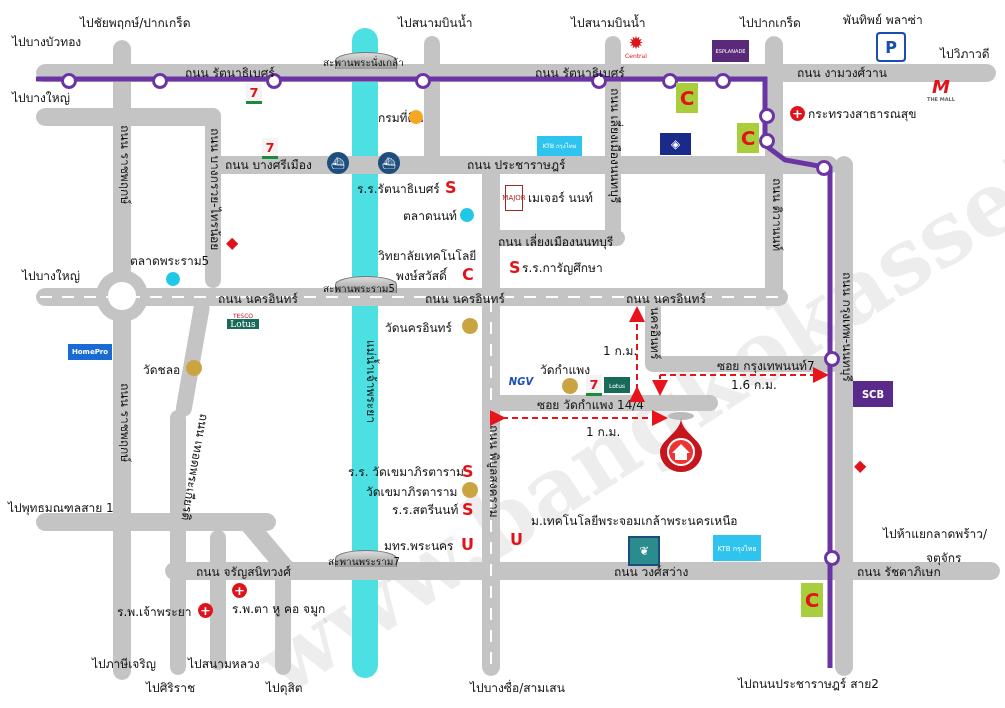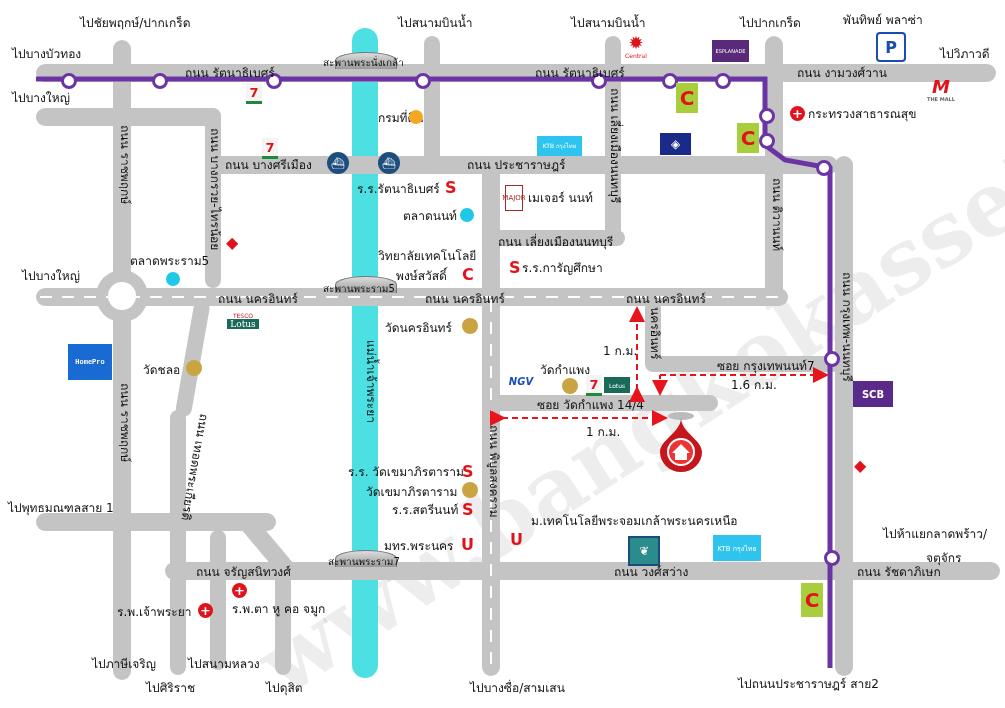--- a/index.html
+++ b/index.html
@@ -71,21 +71,21 @@
   <div class="station" style="left:591px;top:73px;"></div>
   <div class="station" style="left:662px;top:73px;"></div>
   <div class="station" style="left:715px;top:73px;"></div>
   <div class="station" style="left:759px;top:108px;"></div>
   <div class="station" style="left:759px;top:133px;"></div>
   <div class="station" style="left:816px;top:160px;"></div>
   <div class="station" style="left:824px;top:351px;"></div>
   <div class="station" style="left:824px;top:550px;"></div>
 
   <div class="lbl" style="left:80px;top:17px;">ไปชัยพฤกษ์/ปากเกร็ด</div>
-  <div class="lbl" style="left:12px;top:48px;text-align:center;">ไปบางบัวทอง</div>
+  <div class="lbl" style="left:12px;top:36px;text-align:center;">ไปบางบัวทอง</div>
   <div class="lbl" style="left:12px;top:92px;">ไปบางใหญ่</div>
   <div class="lbl" style="left:398px;top:17px;">ไปสนามบินน้ำ</div>
   <div class="lbl" style="left:571px;top:17px;">ไปสนามบินน้ำ</div>
   <div class="lbl" style="left:740px;top:17px;">ไปปากเกร็ด</div>
   <div class="lbl" style="left:843px;top:14px;">พันทิพย์ พลาซ่า</div>
   <div class="lbl" style="left:940px;top:48px;">ไปวิภาวดี</div>
   <div class="lbl" style="left:22px;top:270px;">ไปบางใหญ่</div>
   <div class="lbl" style="left:8px;top:502px;">ไปพุทธมณฑลสาย 1</div>
   <div class="lbl" style="left:92px;top:658px;">ไปภาษีเจริญ</div>
   <div class="lbl" style="left:146px;top:682px;">ไปศิริราช</div>
@@ -185,21 +185,21 @@
   <div class="logo" style="left:801px;top:583px;width:22px;height:34px;background:#a8cf3b;color:#e0131a;font-size:20px;font-weight:bold;">C</div>
   <div class="logo" style="left:660px;top:133px;width:31px;height:22px;background:#1a2a8a;color:#fff;font-size:12px;">◈</div>
   <div class="logo" style="left:537px;top:136px;width:45px;height:20px;background:#2ec4ef;color:#fff;font-size:6px;">KTB กรุงไทย</div>
   <div class="logo" style="left:713px;top:535px;width:48px;height:26px;background:#2ec4ef;color:#fff;font-size:7px;">KTB กรุงไทย</div>
   <div class="logo" style="left:628px;top:536px;width:28px;height:26px;border:2px solid #1a4d7a;background:#2a8c8c;color:#fff;font-size:12px;">❦</div>
   <div class="logo" style="left:222px;top:310px;width:42px;height:22px;flex-direction:column;">
     <span style="color:#c4161c;font-size:6px;line-height:1;">TESCO</span>
     <span style="background:#1a6a5a;color:#fff;font-size:9px;padding:0 3px;font-family:'DejaVu Serif',serif;">Lotus</span>
   </div>
   <div class="logo" style="left:604px;top:377px;width:26px;height:16px;background:#1a6a5a;color:#fff;font-size:6px;">Lotus</div>
-  <div class="logo" style="left:68px;top:344px;width:44px;height:36px;background:#1a6ad4;color:#fff;font-size:7px;font-weight:bold;font-family:Liberation Mono, monospace;">HomePro</div>
+  <div class="logo" style="left:68px;top:344px;width:44px;height:16px;background:#1a6ad4;color:#fff;font-size:7px;font-weight:bold;">HomePro</div>
   <div class="logo" style="left:853px;top:381px;width:40px;height:26px;background:#5a2a8a;color:#fff;font-size:10px;font-weight:bold;">SCB</div>
   <div class="logo" style="left:506px;top:373px;width:30px;height:16px;color:#1a4db2;font-size:10px;font-weight:bold;font-style:italic;">NGV</div>
   <div class="icon" style="left:854px;top:456px;color:#e0131a;font-size:16px;">◆</div>
 
   <svg style="position:absolute;left:0;top:0;" width="1005" height="708">
     <defs>
       <marker id="ah" markerWidth="8" markerHeight="8" refX="6" refY="4" orient="auto">
         <path d="M0,0 L8,4 L0,8 z" fill="#e8141c"></path>
       </marker>
     </defs>

